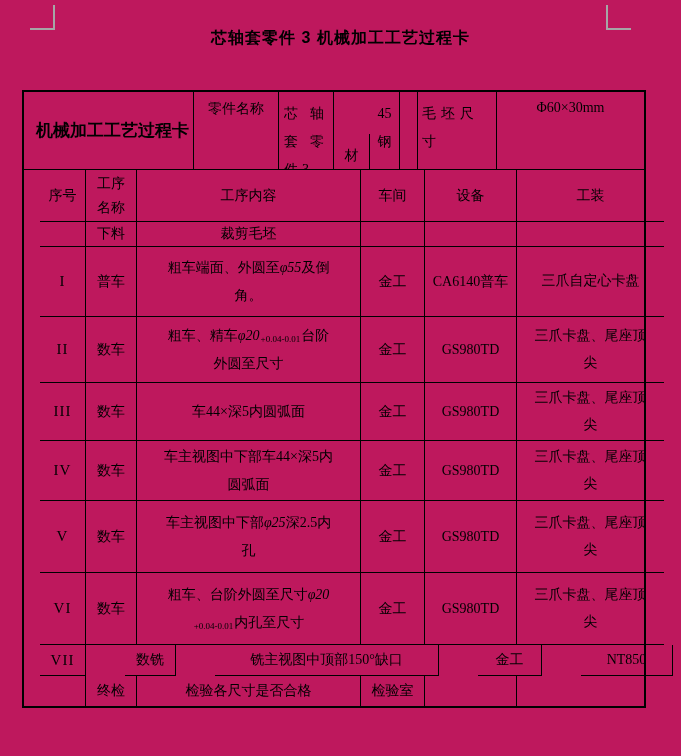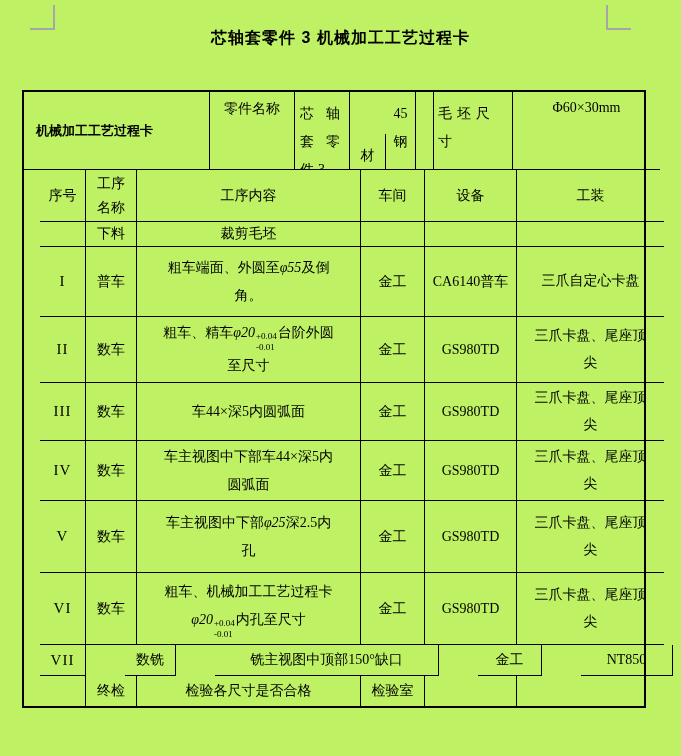--- a/index.html
+++ b/index.html
@@ -1,19 +1,19 @@
 <!DOCTYPE html>
 <html><head>
 <meta charset="utf-8">
 <style>
   html,body{margin:0;padding:0;background:#ffffff;}
   .page{
     position:relative;
     width:681px;height:756px;
-    background:#bef264;
+    background:#be185d;
     font-family:"Liberation Serif","DejaVu Serif",serif;
     color:#000;
     overflow:hidden;
   }
   
   .corner{position:absolute;width:23px;height:23px;top:5px;}
   .corner-left{left:30px;border-right:2px solid #a6a6a6;border-bottom:2px solid #a6a6a6;}
   .corner-right{left:606px;border-left:2px solid #a6a6a6;border-bottom:2px solid #a6a6a6;}
 
   .doc-title{
@@ -42,23 +42,23 @@
     text-align:center;
     overflow:hidden;
     flex:0 0 auto;
   }
   .cell.last{border-right:none;}
   .proc-row:last-child .cell{border-bottom:none;}
 
   
   .info-row{height:78px;}
   .info-row .cell{align-items:flex-start;padding-top:8px;}
-  .c-title{width:186px;align-items:center !important;padding-top:0 !important;
+  .c-title{width:170px;align-items:center !important;padding-top:0 !important;
            justify-content:flex-start;padding-left:12px;
-           font-weight:bold;font-size:13px;
+           font-weight:bold;font-size:17px;
            font-family:"Liberation Sans","DejaVu Sans",sans-serif;}
   .c-pn-label{width:85px;}
   .c-pn-value{width:55px;padding:8px 5px 0 5px;line-height:2.0;letter-spacing:4px;
               text-align:justify;display:block;}
   .c-mat-label{width:36px;padding:8px 5px 0 5px;line-height:2.0;display:block;margin-top:42px;}
   .c-mat-value{width:30px;padding:8px 3px 0 3px;line-height:2.0;display:block;}
   .c-spacer{width:18px;}
   .c-blank-label{width:79px;padding:8px 4px 0 4px;line-height:2.0;
                  letter-spacing:0.35em;text-align:left;display:block;}
   .c-blank-value{width:147px;}
@@ -72,21 +72,21 @@
   .col-equipment{width:92px;padding:0 4px;line-height:1.8;}
   .col-tooling{width:147px;padding:0 14px;line-height:1.8;}
 
   
   .body-row .col-seq{font-size:15px;letter-spacing:1px;}
   .body-row .col-content{padding:0 26px;line-height:2.0;}
   .body-row .col-tooling{line-height:1.9;}
   .content-text{display:inline;}
   .dia{font-style:italic;font-family:"Liberation Serif","DejaVu Serif",serif;}
   .tol{
-    display:inline-flex;flex-direction:column;
+    display:inline-flex;flex-direction:row;
     font-size:9px;line-height:1.15;text-align:left;
     vertical-align:-2px;margin:0 1px;
     font-family:"Liberation Serif","DejaVu Serif",serif;
   }
 </style>
 </head>
 <body>
 
 <div class="page">
 
@@ -177,21 +177,21 @@
       <span class="content-text"><span>车主视图中下部</span><span class="dia">φ25</span><span>深2.5内孔</span></span>
     </div>
     <div class="cell col-workshop">金工</div>
     <div class="cell col-equipment">GS980TD</div>
     <div class="cell col-tooling last">三爪卡盘、尾座顶尖</div>
   </div>
       <div class="proc-row body-row" style="height: 72px;">
     <div class="cell col-seq">VI</div>
     <div class="cell col-name">数车</div>
     <div class="cell col-content">
-      <span class="content-text"><span>粗车、机械加工工艺过程卡</span><span class="dia">φ20</span><span class="tol">
+      <span class="content-text"><span>粗车、台阶外圆至尺寸</span><span class="dia">φ20</span><span class="tol">
               <span>+0.04</span>
               <span>-0.01</span>
             </span><span>内孔至尺寸</span></span>
     </div>
     <div class="cell col-workshop">金工</div>
     <div class="cell col-equipment">GS980TD</div>
     <div class="cell col-tooling last">三爪卡盘、尾座顶尖</div>
   </div>
       <div class="proc-row body-row" style="height: 31px; gap: 39px;">
     <div class="cell col-seq">VII</div>

